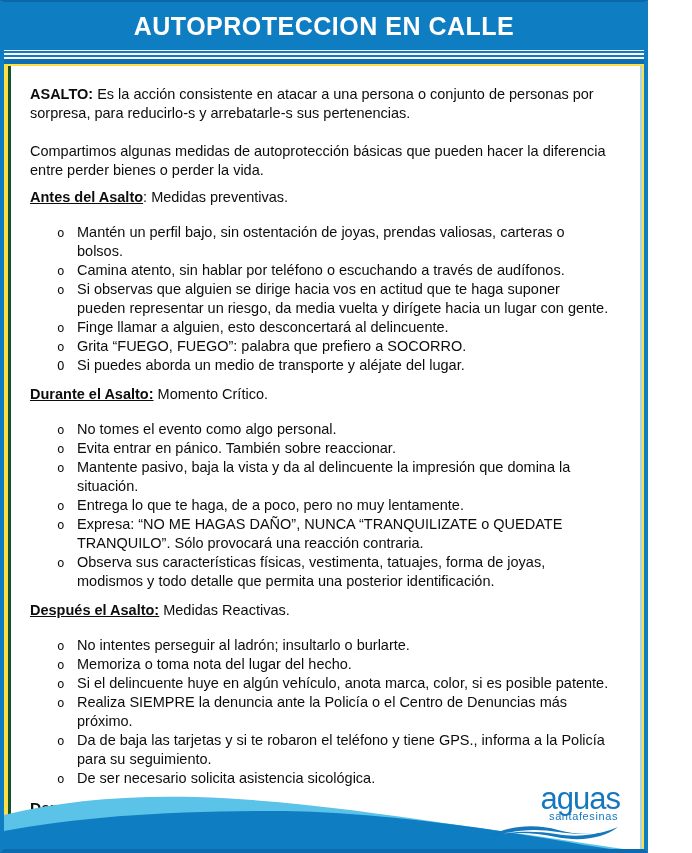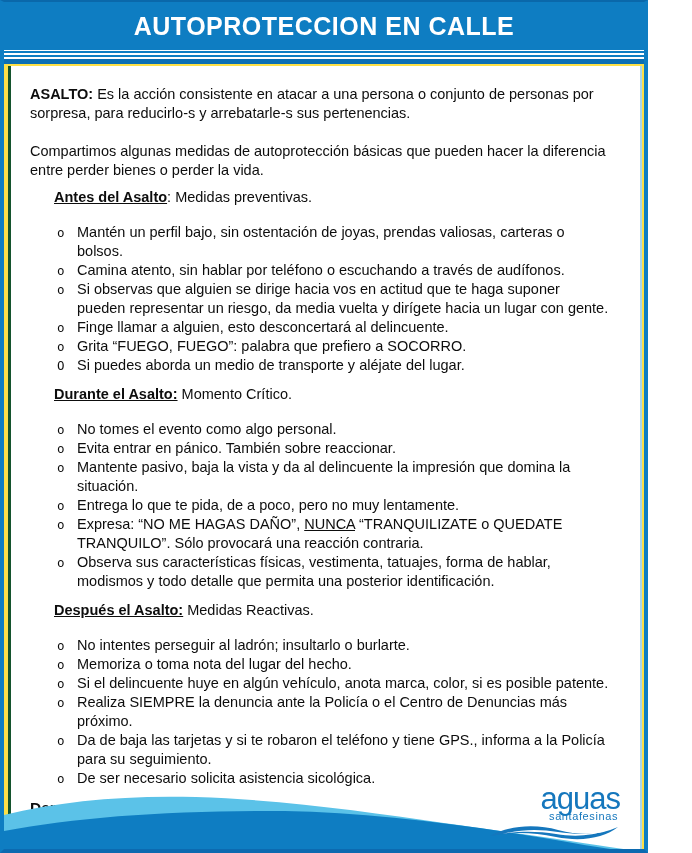--- a/index.html
+++ b/index.html
@@ -45,31 +45,31 @@
     background:#fff;
     padding:19px 28px 0 19px;
     box-sizing:border-box;
     font-size:14.5px;
     line-height:19px;
   }
   .para{margin:0 0 19px 0;}
   .para.tight{margin-bottom:8px;}
   .lead-bold{font-weight:bold;}
   .heading{margin:8px 0 16px 0;}
-  .hb{font-weight:bold;text-decoration:underline;margin-left:24px;}
+  .hb{font-weight:bold;text-decoration:underline;}
   .blist{margin:0 0 10px 0;}
   .bitem{display:flex;align-items:flex-start;padding-left:27px;}
   .bullet{
     flex:0 0 20px;
     font-family:"DejaVu Sans Mono",monospace;
     font-size:12.5px;
     line-height:19px;
   }
   .btext{flex:1;}
-  .u{text-decoration:underline;}
+  .u{}
   .signature{
     margin-top:4px;
     font-weight:bold;
     font-size:15.5px;
   }
   .waves{
     position:absolute;
     left:0;bottom:0;width:100%;height:92px;
     pointer-events:none;
   }
@@ -151,29 +151,29 @@
             <div class="bitem">
               <span class="bullet">o</span>
               <span class="btext"><span>Evita entrar en pánico. También sobre reaccionar.</span></span>
             </div>
             <div class="bitem">
               <span class="bullet">o</span>
               <span class="btext"><span>Mantente pasivo, baja la vista y da al delincuente la impresión que domina la situación.</span></span>
             </div>
             <div class="bitem">
               <span class="bullet">o</span>
-              <span class="btext"><span>Entrega lo que te pida, de a poco, pero no muy lentamente.</span></span>
+              <span class="btext"><span>Entrega lo que te haga, de a poco, pero no muy lentamente.</span></span>
             </div>
             <div class="bitem">
               <span class="bullet">o</span>
               <span class="btext"><span>Expresa: “NO ME HAGAS DAÑO”,  </span><span class="u">NUNCA</span><span> “TRANQUILIZATE o QUEDATE TRANQUILO”. Sólo provocará una reacción contraria.</span></span>
             </div>
             <div class="bitem">
               <span class="bullet">o</span>
-              <span class="btext"><span>Observa sus características físicas, vestimenta, tatuajes, forma de hablar, modismos y todo detalle que permita una posterior identificación.</span></span>
+              <span class="btext"><span>Observa sus características físicas, vestimenta, tatuajes, forma de joyas, modismos y todo detalle que permita una posterior identificación.</span></span>
             </div>
           </div>
         </div>
         <div>
           <p class="heading"><span class="hb">Después el Asalto:</span><span> Medidas Reactivas.</span></p>
           <div class="blist">
             <div class="bitem">
               <span class="bullet">o</span>
               <span class="btext"><span>No intentes perseguir al ladrón; insultarlo o burlarte.</span></span>
             </div>

